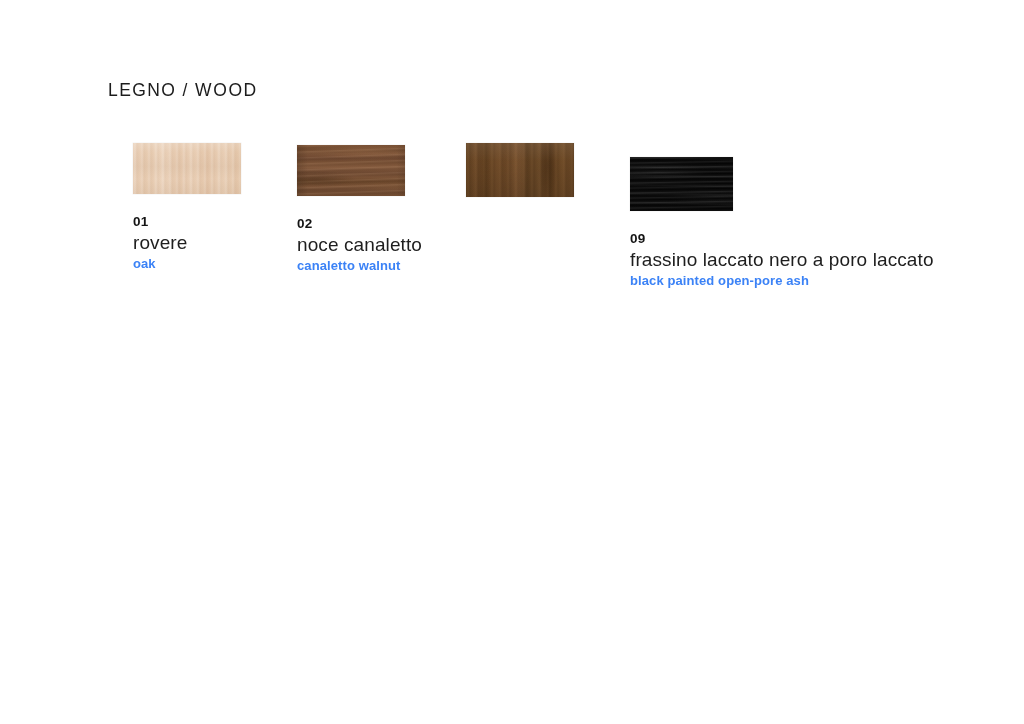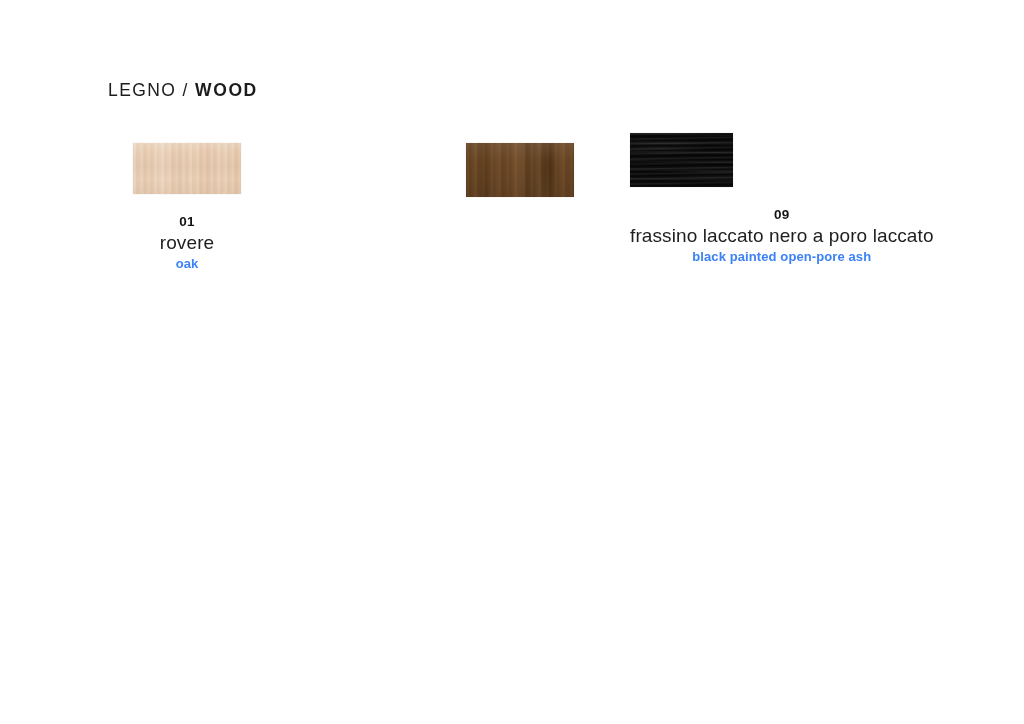--- a/index.html
+++ b/index.html
@@ -27,30 +27,29 @@
   .section-title {
     position: absolute;
     left: 108px;
     top: 80px;
     font-size: 17.5px;
     letter-spacing: 1.4px;
     color: #1c1c1c;
     white-space: nowrap;
   }
   .section-title .t-reg { font-weight: 400; text-align: center; }
-  .section-title .t-bold { font-weight: 700; letter-spacing: 1.6px; }
+  .section-title .t-bold { font-weight: 400; letter-spacing: 1.6px; }
 
   
   .swatches {
     position: absolute;
     left: 0;
     top: 0;
     width: 858px;
     height: 300px;
-    text-align: center;
   }
   .swatch-item {
     position: absolute;
   }
 
   .swatch-chip {
     position: relative;
     width: 108px;
     height: 51px;
     overflow: hidden;
@@ -229,31 +228,44 @@
         <div class="grain fibre"></div>
         <div class="grain bands"></div>
       </div>
       <div class="swatch-label">
         <div class="lbl-code">01</div>
         <div class="lbl-it">rovere</div>
         <div class="lbl-en">oak</div>
       </div>
     </div>
 
+    <div class="swatch-item" style="left:297px; top:145px;">
+      <div class="swatch-chip chip-canaletto">
+        <div class="grain base"></div>
+        <div class="grain figure"></div>
+        <div class="grain streaks"></div>
+        <div class="grain edgedark"></div>
+      </div>
+      <div class="swatch-label">
+        <div class="lbl-code">02</div>
+        <div class="lbl-it">noce canaletto</div>
+        <div class="lbl-en">canaletto walnut</div>
+      </div>
+    </div>
 
     <div class="swatch-item" style="left:466px; top:143px;">
       <div class="swatch-chip chip-nazionale" style="height:54px;">
         <div class="grain base"></div>
         <div class="grain figure"></div>
         <div class="grain fibre"></div>
         <div class="grain sheen"></div>
       </div>
     </div>
 
-    <div class="swatch-item" style="left:630px; top:133px;">
+    <div class="swatch-item" style="left:630px; top:157px;">
       <div class="swatch-chip chip-blackash" style="height:54px; width:103px;">
         <div class="grain base"></div>
         <div class="grain figure"></div>
         <div class="grain pores"></div>
         <div class="grain pores2"></div>
       </div>
       <div class="swatch-label" style="margin-top:17px;">
         <div class="lbl-code">09</div>
         <div class="lbl-it">frassino laccato nero a poro laccato</div>
         <div class="lbl-en">black painted open-pore ash</div>

